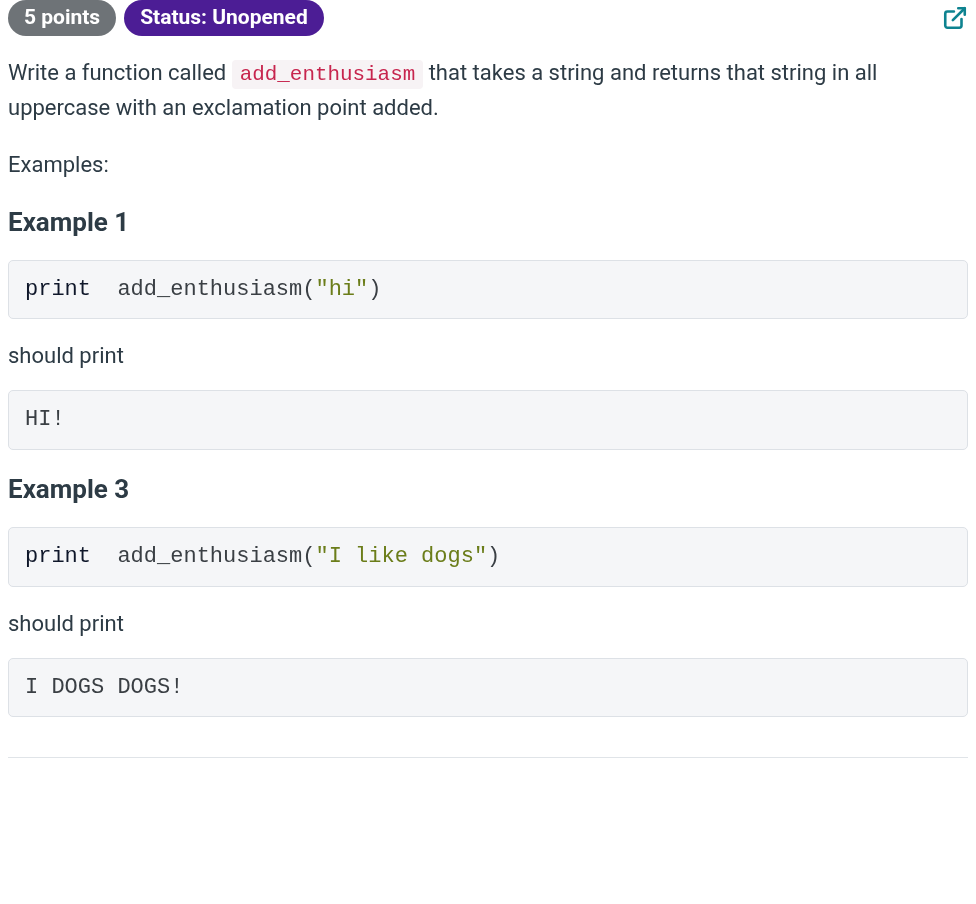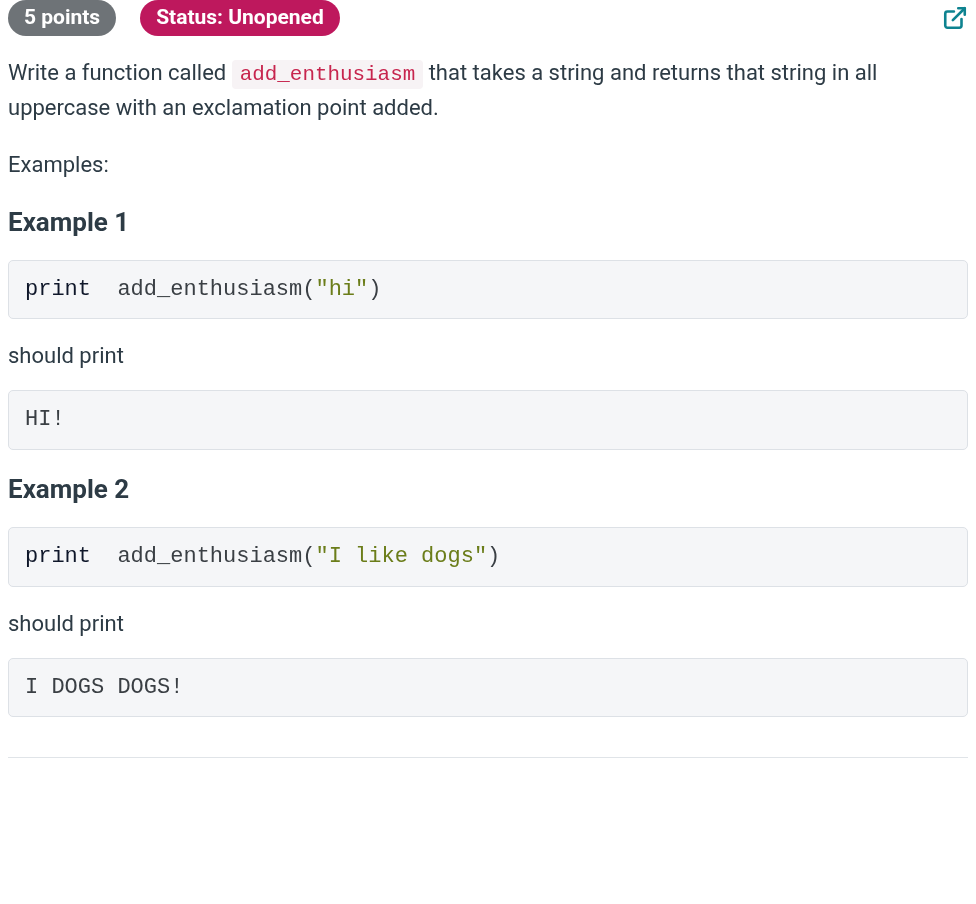--- a/index.html
+++ b/index.html
@@ -17,37 +17,37 @@
       line-height: 1.5;
     }
     .header-row {
       display: flex;
       align-items: center;
       justify-content: space-between;
       margin-bottom: 20px;
     }
     .badges {
       display: flex;
-      gap: 24px;
+      gap: 8px;
       align-items: center;
     }
     .badge {
       display: inline-block;
       border-radius: 18px;
       padding: 4px 16px 5px 16px;
       font-weight: 700;
       font-size: 21px;
       color: #fff;
       line-height: 1.3;
     }
     .badge-points {
       background: #6e7377;
     }
     .badge-status {
-      background: #be185d;
+      background: #4c1d95;
     }
     .open-icon {
       color: #0e8390;
       width: 26px;
       height: 26px;
       flex-shrink: 0;
     }
     .open-icon svg {
       display: block;
     }
@@ -121,19 +121,19 @@
 <p class="examples-label">Examples:</p>
 
 <div>
   <p class="example-heading">Example 1</p>
   <pre class="code-block"><span class="tok-keyword">print</span><span>  </span><span class="tok-func">add_enthusiasm</span><span class="tok-paren">(</span><span class="tok-string">"hi"</span><span class="tok-paren">)</span></pre>
   <p class="should-print">should print</p>
   <pre class="code-block">HI!</pre>
 </div>
 
 <div>
-  <p class="example-heading">Example 2</p>
+  <p class="example-heading">Example 3</p>
   <pre class="code-block"><span class="tok-keyword">print</span><span>  </span><span class="tok-func">add_enthusiasm</span><span class="tok-paren">(</span><span class="tok-string">"I like dogs"</span><span class="tok-paren">)</span></pre>
   <p class="should-print">should print</p>
   <pre class="code-block">I DOGS DOGS!</pre>
 </div>
 
 <hr class="divider">
 
 </body></html>

